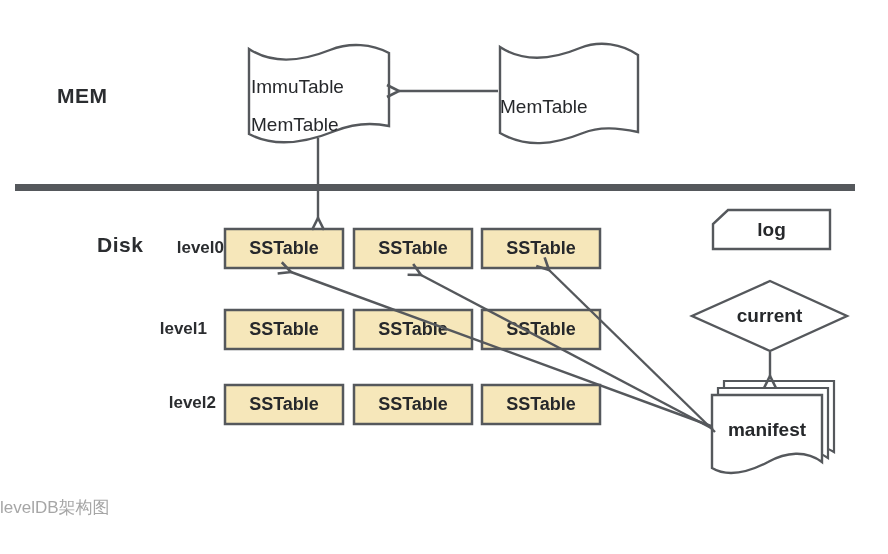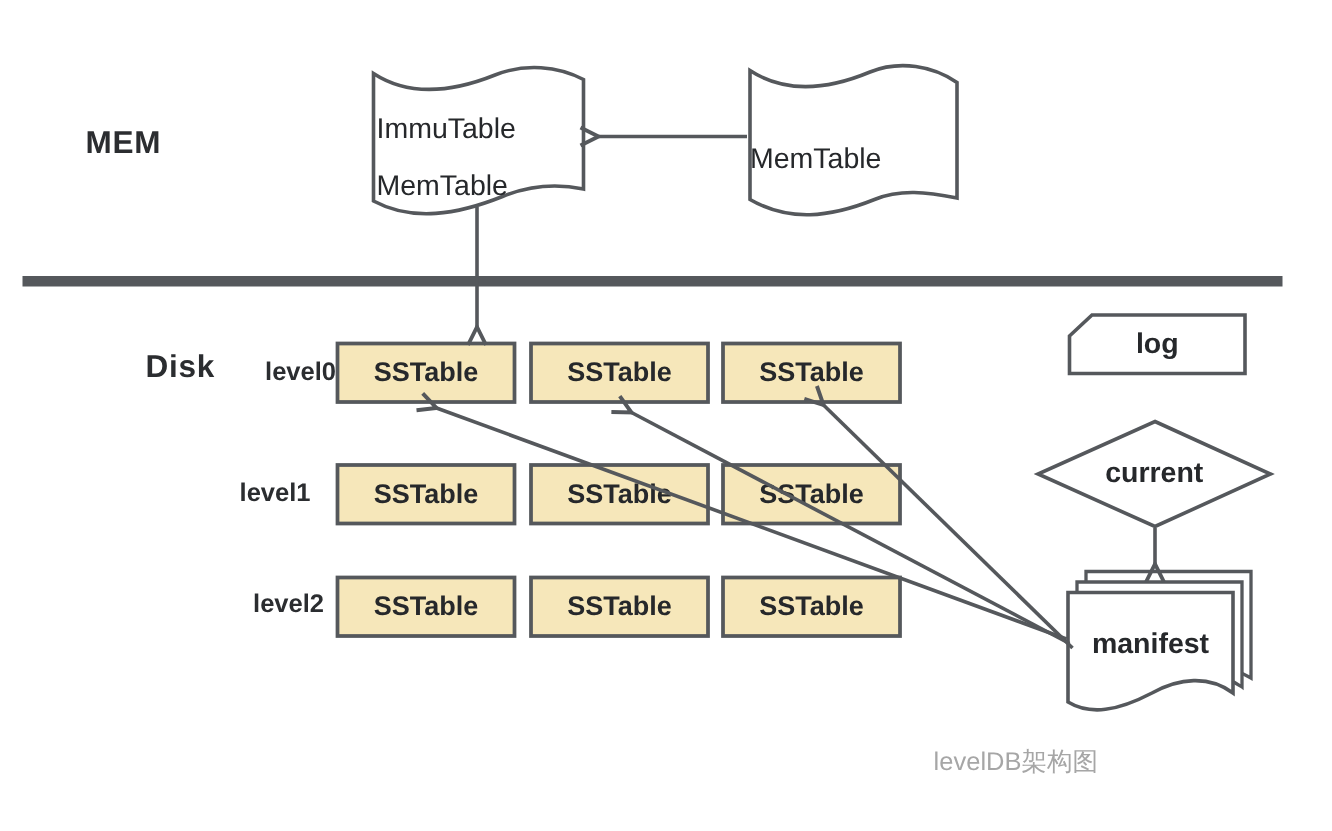--- a/index.html
+++ b/index.html
@@ -12,21 +12,21 @@
   #arrows{z-index:4;}
   .lbl{position:absolute;z-index:3;font-weight:bold;color:#2b2d30;line-height:1.1;}
   .section-lbl{font-size:21px;letter-spacing:0.5px;}
   .level-lbl{font-size:17px;width:70px;text-align:right;}
   .boxlbl{
     position:absolute;z-index:3;display:flex;align-items:center;justify-content:center;
     font-weight:bold;font-size:18px;color:#26282b;
   }
   .flag-text{position:absolute;z-index:3;text-align:left;font-weight:normal;font-size:19px;color:#26282b;margin-top:16px;}
   #caption{
-    position:absolute;z-index:3;left:0;top:496px;width:732px;text-align:right;
+    position:absolute;z-index:3;left:0;top:496px;width:732px;text-align:left;
     font-size:17px;font-weight:normal;color:#a6a6a6;
   }
 </style>
 </head>
 <body>
 
 <div id="stage">
 
   <svg id="shapes" class="layer" width="888" height="554" viewBox="0 0 888 554">
 

